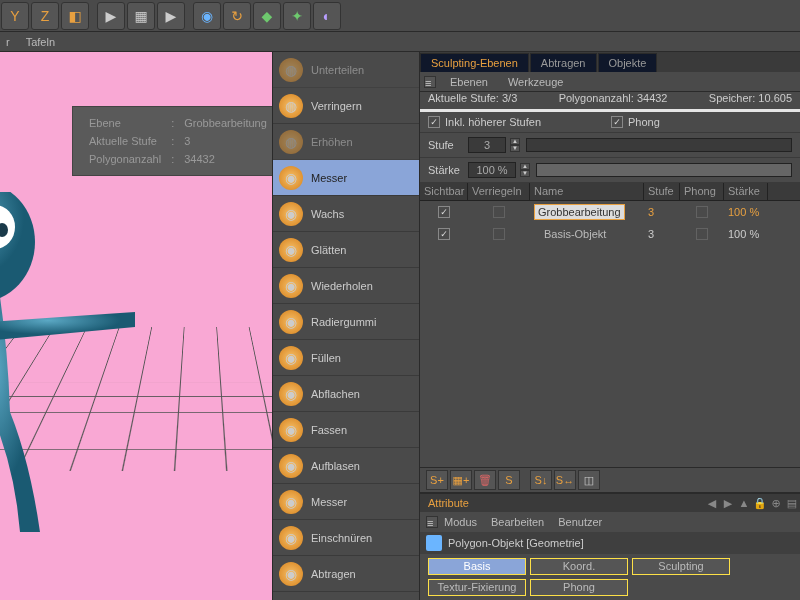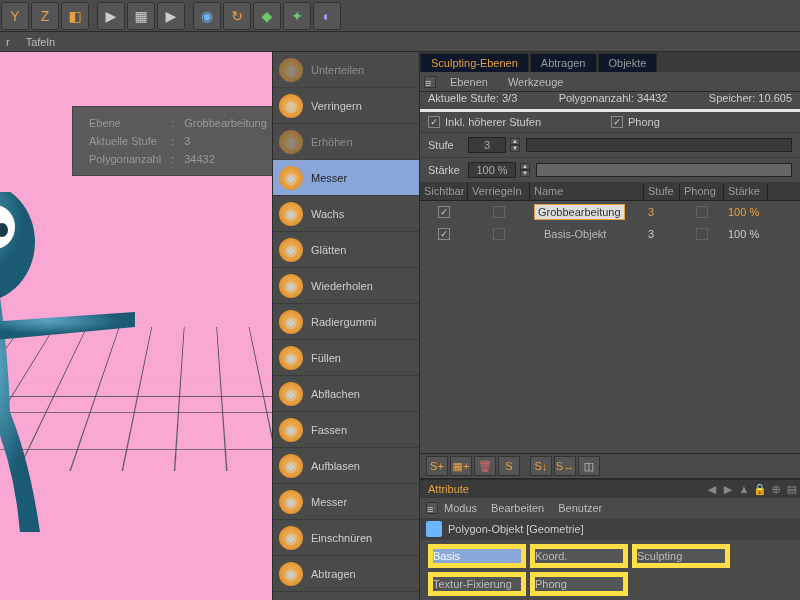--- a/index.html
+++ b/index.html
@@ -55,21 +55,21 @@
 .attr{border-top:1px solid #2a2a2a}
 .attrtab{display:flex;height:18px;align-items:center;background:#3a3a3a}
 .attrtab .at{padding:2px 8px;color:#e8a040}
 .attrtab .r{margin-left:auto;display:flex}
 .attrtab .r div{width:16px;text-align:center;color:#888}
 .attrsub{display:flex;height:20px;align-items:center;padding:0 6px}
 .attrsub span{margin-right:14px;color:#bbb}
 .objrow{height:22px;display:flex;align-items:center;padding:0 6px;background:#3f3f3f}
 .objrow .oi{width:16px;height:16px;background:#6bb5ff;border-radius:2px;margin-right:6px}
 .btnrow{display:flex;padding:4px 8px}
-.btn{width:98px;height:24px;background:#555;border:5px solid #fde047;text-align:left;line-height:15px;margin-right:4px;color:#bbb}
+.btn{width:98px;height:17px;background:#555;border:1px solid #fde047;text-align:center;line-height:15px;margin-right:4px;color:#bbb}
 .btn.act{background:#8aa5d8;color:#fff}
 .sect{padding:4px 8px;background:#3a3a3a;color:#999}
 </style>
 </head>
 <body>
 
 <div class="topbar">
 <div class="ico ic-orange">Y</div>
 <div class="ico ic-orange">Z</div>
 <div class="ico ic-orange">◧</div>

